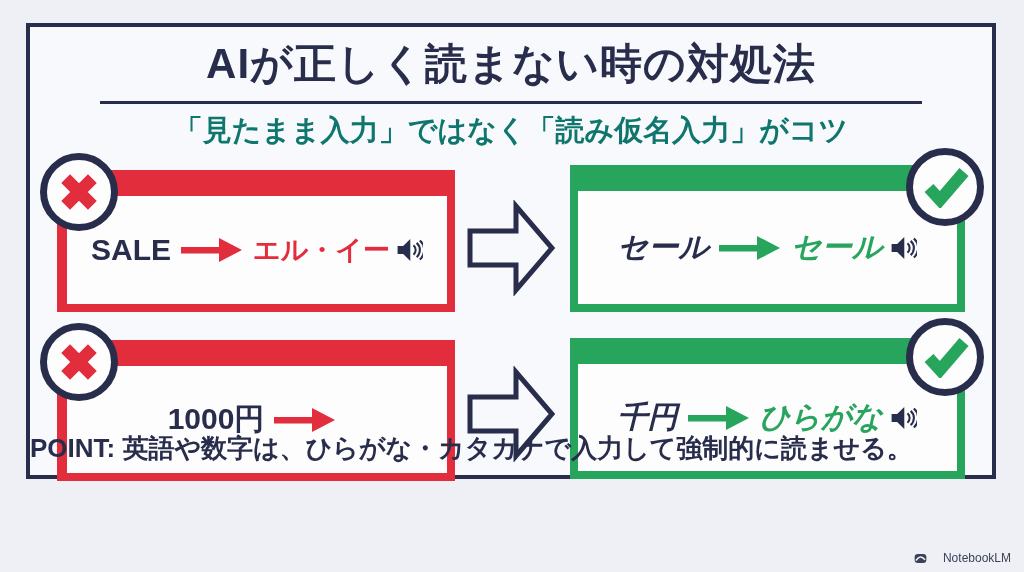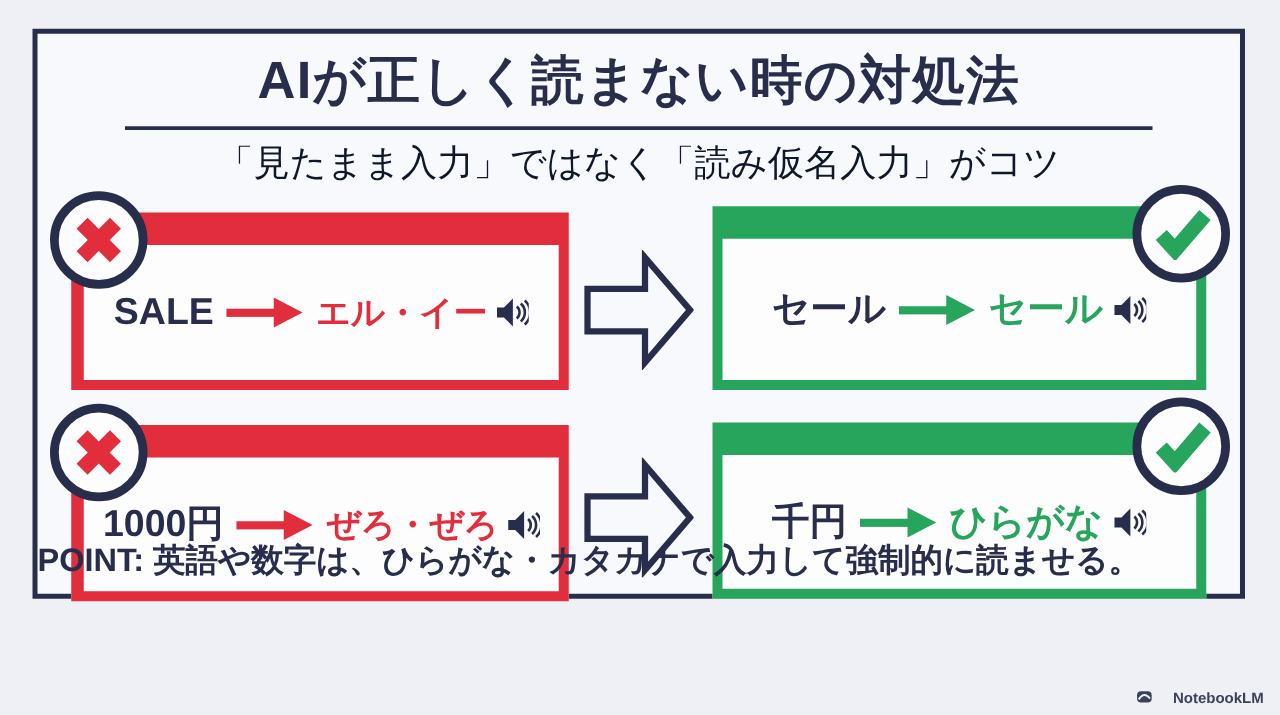--- a/index.html
+++ b/index.html
@@ -27,31 +27,31 @@
     letter-spacing:1px;
     color:#282d4c;
   }
   .title-rule {
     width:822px; height:3px;
     background:#282d4c;
     margin:9px auto 7px auto;
   }
   .subtitle {
     text-align:center;
-    font-size:29px; font-weight:400;
-    color:#0f172a;
+    font-size:29px; font-weight:700;
+    color:#0f766e;
   }
 
   .card {
     position:absolute;
     box-sizing:border-box;
     background:#fdfdfe;
   }
   .card.bad  { border:8px solid #e22d3d; border-top-width:26px; border-left-width:10px; }
-  .card.good { border:8px solid #28a55c; border-top-width:26px; }
+  .card.good { border:8px solid #28a55c; border-top-width:26px;font-style:italic; }
 
   .row {
     display:flex; align-items:center; justify-content:center;
     height:100%; gap:10px;
     white-space:nowrap;
   }
   .src { font-size:30px; font-weight:800; color:#282d4c; }
   .reading-red {
     font-size:27px; font-weight:800; color:#e22d3d;
     line-height:34px; text-align:center;
@@ -75,22 +75,22 @@
 
   .point {
     position:absolute; left:0; right:0; bottom:9px;
     text-align:left;
     font-size:26px; font-weight:800;
     color:#282d4c;
   }
 
   .brand {
     position:absolute; right:13px; top:551px;
-    display:flex; align-items:flex-start; gap:16px;
-    font-size:12px; font-weight:700;
+    display:flex; align-items:flex-end; gap:16px;
+    font-size:12px; font-weight:400;
     color:#3c415a;
   }
 </style>
 </head>
 <body>
 
 <div class="stage">
   <div class="frame">
 
     <div class="title">AIが正しく読まない時の対処法</div>
@@ -116,26 +116,20 @@
     </div>
 
     <div class="card bad" style="left:27px;top:313px;width:398px;height:141px">
       <div class="row">
         <span class="src">1000円</span>
         <svg width="62" height="26" viewBox="0 0 62 26">
           <rect x="0" y="10" width="40" height="6.5" fill="#e22d3d"></rect>
           <polygon points="38,1 61,13 38,25" fill="#e22d3d"></polygon>
         </svg>
         <div class="reading-red">
-          <div><span>ぜろ・ぜろ</span><svg class="speaker" width="27" height="26" viewBox="0 0 34 32">
-                <path d="M2 11 h7 l9 -9 v28 l-9 -9 h-7 z" fill="#282d4c"></path>
-                <path d="M22 10 a8 8 0 0 1 0 12" stroke="#282d4c" stroke-width="2.6" fill="none"></path>
-                <path d="M26 7 a12 12 0 0 1 0 18" stroke="#282d4c" stroke-width="2.6" fill="none"></path>
-                <path d="M30 4 a16 16 0 0 1 0 24" stroke="#282d4c" stroke-width="2.6" fill="none"></path>
-              </svg></div>
         </div>
       </div>
     </div>
 
     <div class="card good" style="left:540px;top:138px;width:395px;height:147px">
       <div class="row">
         <span class="src">セール</span>
         <svg width="62" height="26" viewBox="0 0 62 26">
           <rect x="0" y="10" width="40" height="6.5" fill="#28a55c"></rect>
           <polygon points="38,1 61,13 38,25" fill="#28a55c"></polygon>

